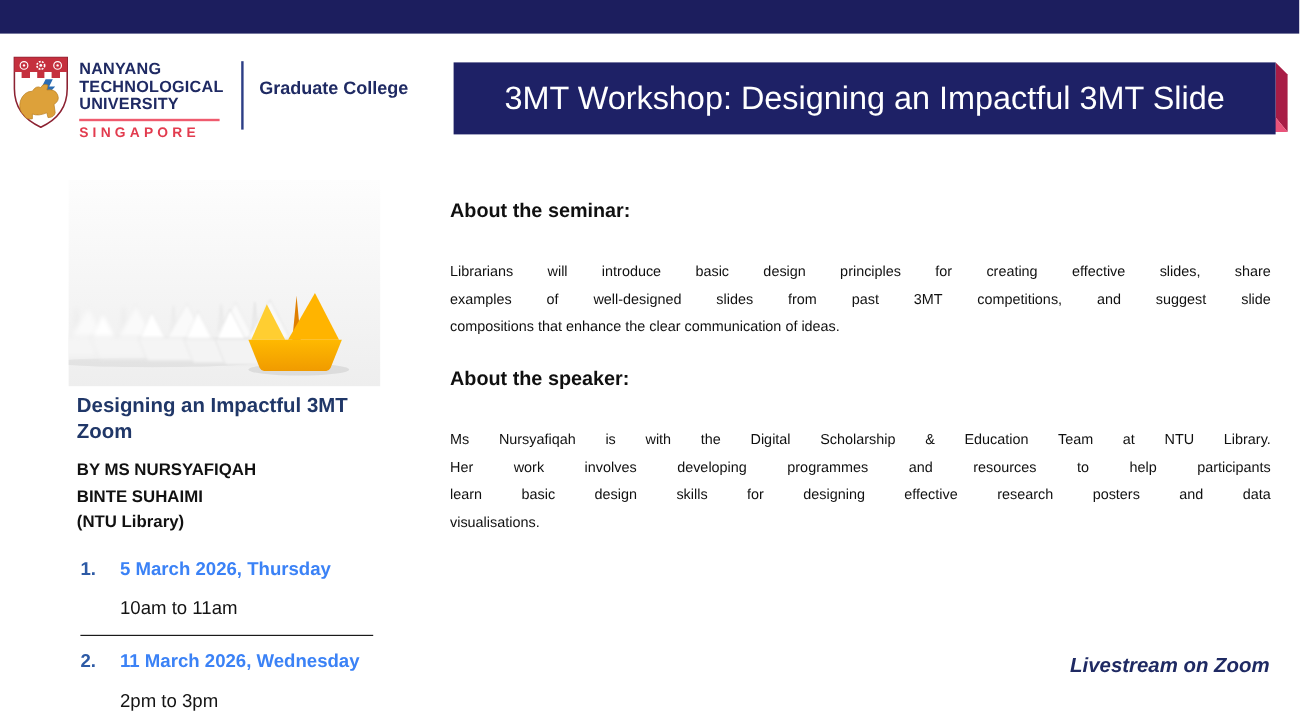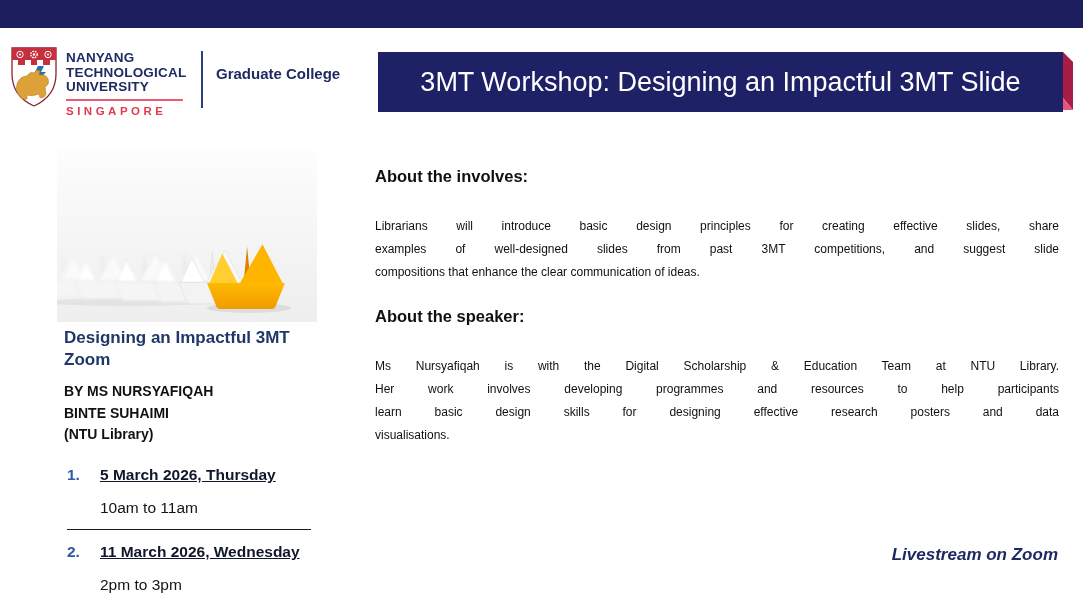--- a/index.html
+++ b/index.html
@@ -24,21 +24,21 @@
 
   
   .photo{position:absolute;left:57px;top:150px;}
   .event-title{position:absolute;left:64px;top:327px;width:262px;font-weight:bold;
                font-size:17px;line-height:22px;color:#203768;}
   .byline{position:absolute;left:64px;top:381px;font-weight:bold;font-size:14px;
           line-height:21.5px;color:#111111;}
   .sessions{position:absolute;left:67px;top:465px;width:252px;}
   .session{display:flex;font-size:15.5px;line-height:20px;}
   .s-num{width:33px;font-weight:bold;color:#2d5aa5;}
-  .s-date{font-weight:bold;color:#0f172a;white-space:nowrap;text-decoration:underline;}
+  .s-date{font-weight:bold;color:#3b82f6;white-space:nowrap;}
   .s-time{color:#141414;margin-top:13px;}
   .s-div{width:244px;border-top:1.5px solid #1a1a1a;margin:11px 0 12px 0;}
 
   
   .about-h{position:absolute;left:375px;width:684px;font-weight:bold;font-size:16.5px;color:#101010;}
   .about-p{position:absolute;left:375px;width:684px;font-size:12px;line-height:23px;color:#101010;}
   .jline{text-align:justify;text-align-last:justify;}
   .jline.last{text-align-last:left;}
   #seminar-h{top:167px;} #seminar-p{top:215px;} #speaker-h{top:307px;} #speaker-p{top:355px;}
 
@@ -167,21 +167,21 @@
     <div class="s-div"></div>
     <div class="session">
       <div class="s-num">2.</div>
       <div>
         <div class="s-date">11 March 2026, Wednesday</div>
         <div class="s-time">2pm to 3pm</div>
       </div>
     </div>
   </div>
 
-  <div id="seminar-h" class="about-h">About the involves:</div>
+  <div id="seminar-h" class="about-h">About the seminar:</div>
   <div id="seminar-p" class="about-p">
     <div class="jline">Librarians will introduce basic design principles for creating effective slides, share</div>
     <div class="jline">examples of well-designed slides from past 3MT competitions, and suggest slide</div>
     <div class="jline last">compositions that enhance the clear communication of ideas.</div>
   </div>
 
   <div id="speaker-h" class="about-h">About the speaker:</div>
   <div id="speaker-p" class="about-p">
     <div class="jline">Ms Nursyafiqah is with the Digital Scholarship &amp; Education Team at NTU Library.</div>
     <div class="jline">Her work involves developing programmes and resources to help participants</div>

